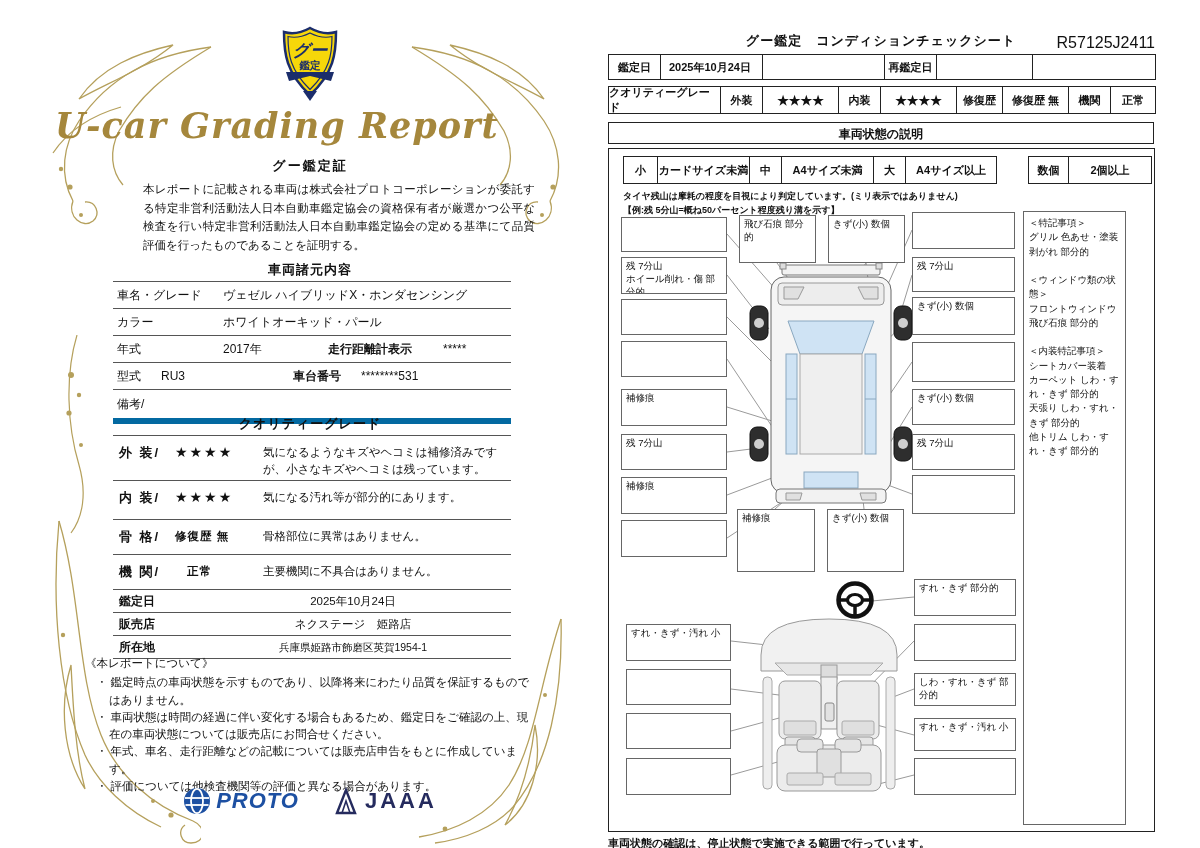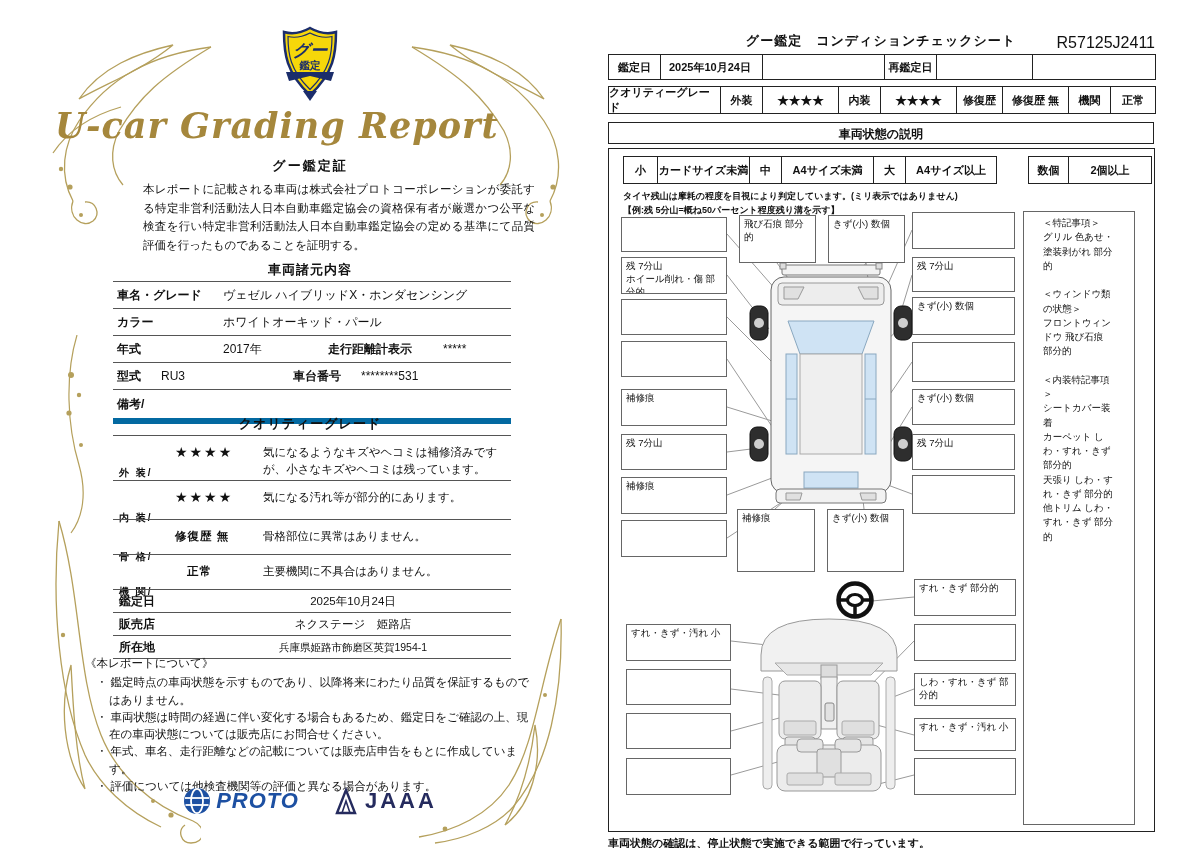--- a/index.html
+++ b/index.html
@@ -14,26 +14,26 @@
             font-size:35px;color:#a5873c;letter-spacing:1px;}
   .lp-sub{position:absolute;left:0;top:142px;width:510px;text-align:center;
           font-weight:bold;font-size:13px;letter-spacing:2px;}
   .lp-intro{position:absolute;left:64px;top:165px;width:392px;
             font-family:"Liberation Serif",serif;font-size:11.5px;line-height:1.62;
             text-align:justify;margin-left:24px;}
   .lp-h{position:absolute;width:510px;text-align:center;font-weight:bold;font-size:13px;letter-spacing:1px;}
   .spec{position:absolute;left:58px;top:266px;width:398px;font-size:12px;}
   .srow{position:relative;border-top:1px solid #555;height:26px;line-height:26px;}
   .srow:last-child{border-bottom:6px solid #0369a1;}
-  .sl{position:absolute;left:4px;font-weight:bold;}
+  .sl{position:absolute;left:4px;font-weight:normal;}
   .sv{position:absolute;}
   .grade{position:absolute;left:58px;top:420px;width:398px;font-size:11.5px;}
   .grow{position:relative;border-top:1px solid #555;}
   .grow:last-child{border-bottom:1px solid #555;}
-  .gl{position:absolute;left:6px;top:8px;font-weight:bold;font-size:10px;letter-spacing:2px;margin-top:22px;}
+  .gl{position:absolute;left:6px;top:8px;font-weight:bold;font-size:13px;letter-spacing:2px;}
   .gr{position:absolute;left:62px;top:8px;font-size:14px;letter-spacing:2px;}
   .grt{position:absolute;left:62px;top:9px;font-size:11.5px;font-weight:bold;letter-spacing:1px;}
   .gd{position:absolute;left:150px;top:8px;width:244px;line-height:1.45;}
   .irow{position:relative;border-top:1px solid #555;height:22px;line-height:22px;}
   .il{position:absolute;left:6px;font-weight:bold;font-size:12px;}
   .iv{position:absolute;left:90px;width:300px;text-align:center;font-size:11.5px;}
   .lp-notes{position:absolute;left:30px;top:640px;width:448px;
             font-family:"Liberation Serif",serif;font-size:11.5px;line-height:1.5;}
   .lp-notes .nt{margin-bottom:2px;}
   .lp-notes .nb{padding-left:24px;text-indent:-13px;}
@@ -53,22 +53,22 @@
       font-weight:bold;font-size:11px;box-sizing:border-box;}
   .tc:last-child{border-right:none;}
   .sec{position:absolute;left:3px;top:94px;width:546px;height:22px;border:1px solid #222;
        text-align:center;font-weight:bold;font-size:12px;line-height:22px;box-sizing:border-box;}
   .main{position:absolute;left:3px;top:120px;width:547px;height:684px;border:1px solid #222;box-sizing:border-box;}
   .leg{position:absolute;display:flex;border:1px solid #222;height:26px;background:#fff;}
   .tire-note{position:absolute;left:14px;top:41px;font-size:9px;font-weight:bold;line-height:1.5;}
   .lines{position:absolute;left:0;top:0;width:545px;height:682px;}
   .lbl{position:absolute;border:1px solid #666;background:#fff;font-size:9.5px;line-height:1.35;
        padding:2px 4px;white-space:pre-line;box-sizing:border-box;overflow:hidden;}
-  .np{position:absolute;left:414px;top:62px;width:112px;height:614px;border:1px solid #666;
-      padding:4px 19px;font-size:9.5px;line-height:1.5;white-space:pre-line;box-sizing:border-box;}
+  .np{position:absolute;left:414px;top:62px;width:103px;height:614px;border:1px solid #666;
+      padding:4px 5px;font-size:9.5px;line-height:1.5;white-space:pre-line;box-sizing:border-box;}
   .rp-foot{position:absolute;left:3px;top:808px;font-size:11px;font-weight:bold;}
   .car-svg{position:absolute;}
 </style>
 </head>
 <body>
 
 <div class="canvas">
 
   <div class="lp">
 

